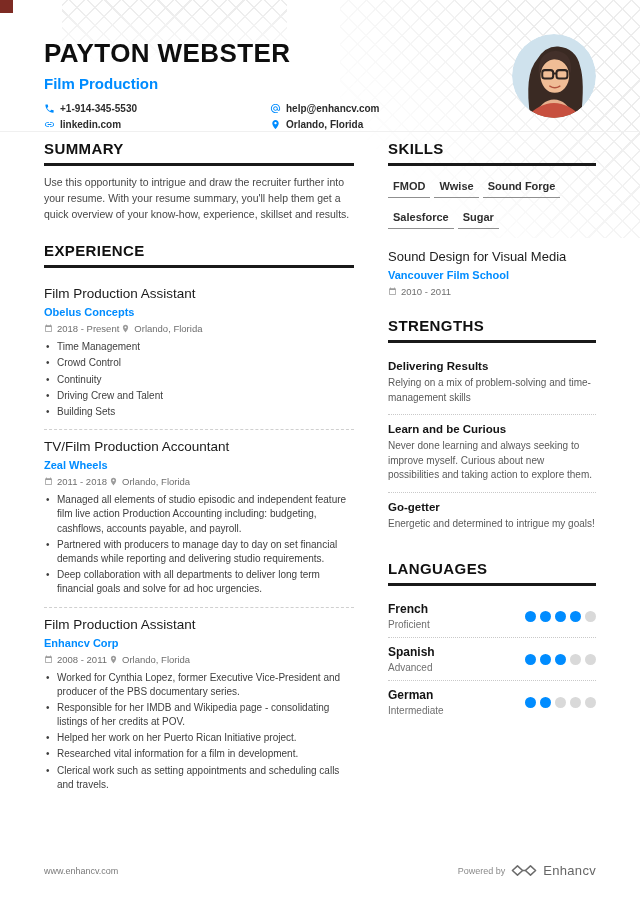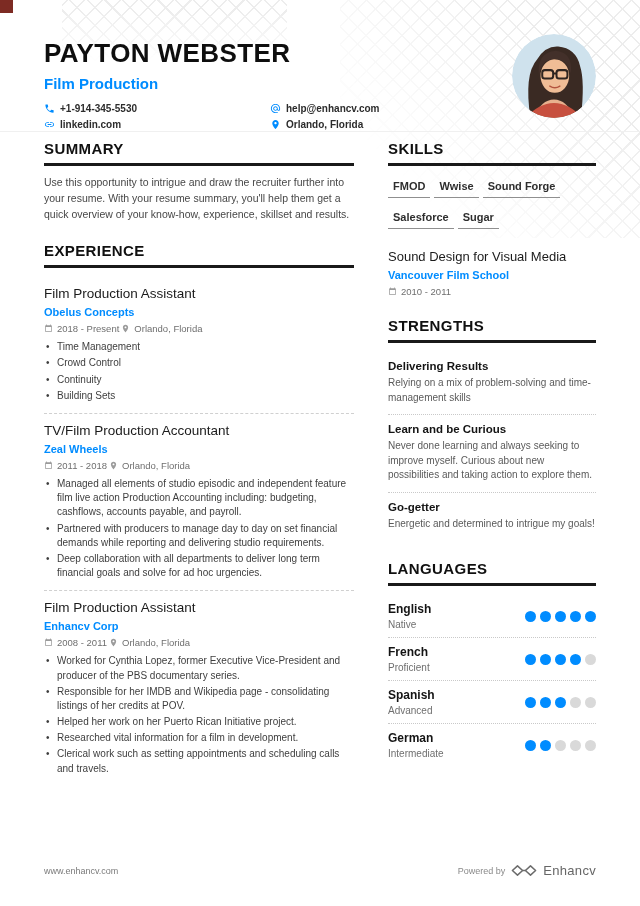--- a/index.html
+++ b/index.html
@@ -207,20 +207,21 @@
                 </span>
               </div>
               <ul class="exp-bullets">
 
                   <li class="bullet">Time Management</li>
 
                   <li class="bullet">Crowd Control</li>
 
                   <li class="bullet">Continuity</li>
 
+                  <li class="bullet">Driving Crew and Talent</li>
 
                   <li class="bullet">Building Sets</li>
                 </ul>
             </article>
 
             <article class="exp-item">
               <h3 class="exp-role">TV/Film Production Accountant</h3>
               <div class="exp-company">Zeal Wheels</div>
               <div class="exp-meta">
                 <span class="meta-item">
@@ -340,33 +341,20 @@
               <div class="strength-title">Go-getter</div>
               <div class="strength-text">Energetic and determined to intrigue my goals!</div>
             </div>
           </div>
       </section>
 
       <section>
         <h2 class="sec-heading">LANGUAGES</h2>
         <div>
 
-            <div class="language-item">
-              <div class="language-info">
-                <div class="language-name">English</div>
-                <div class="language-level">Native</div>
-              </div>
-              <div class="dots">
-                <span class="dot filled"></span>
-                <span class="dot filled"></span>
-                <span class="dot filled"></span>
-                <span class="dot filled"></span>
-                <span class="dot filled"></span>
-              </div>
-            </div>
 
             <div class="language-item">
               <div class="language-info">
                 <div class="language-name">French</div>
                 <div class="language-level">Proficient</div>
               </div>
               <div class="dots">
                 <span class="dot filled"></span>
                 <span class="dot filled"></span>
                 <span class="dot filled"></span>

